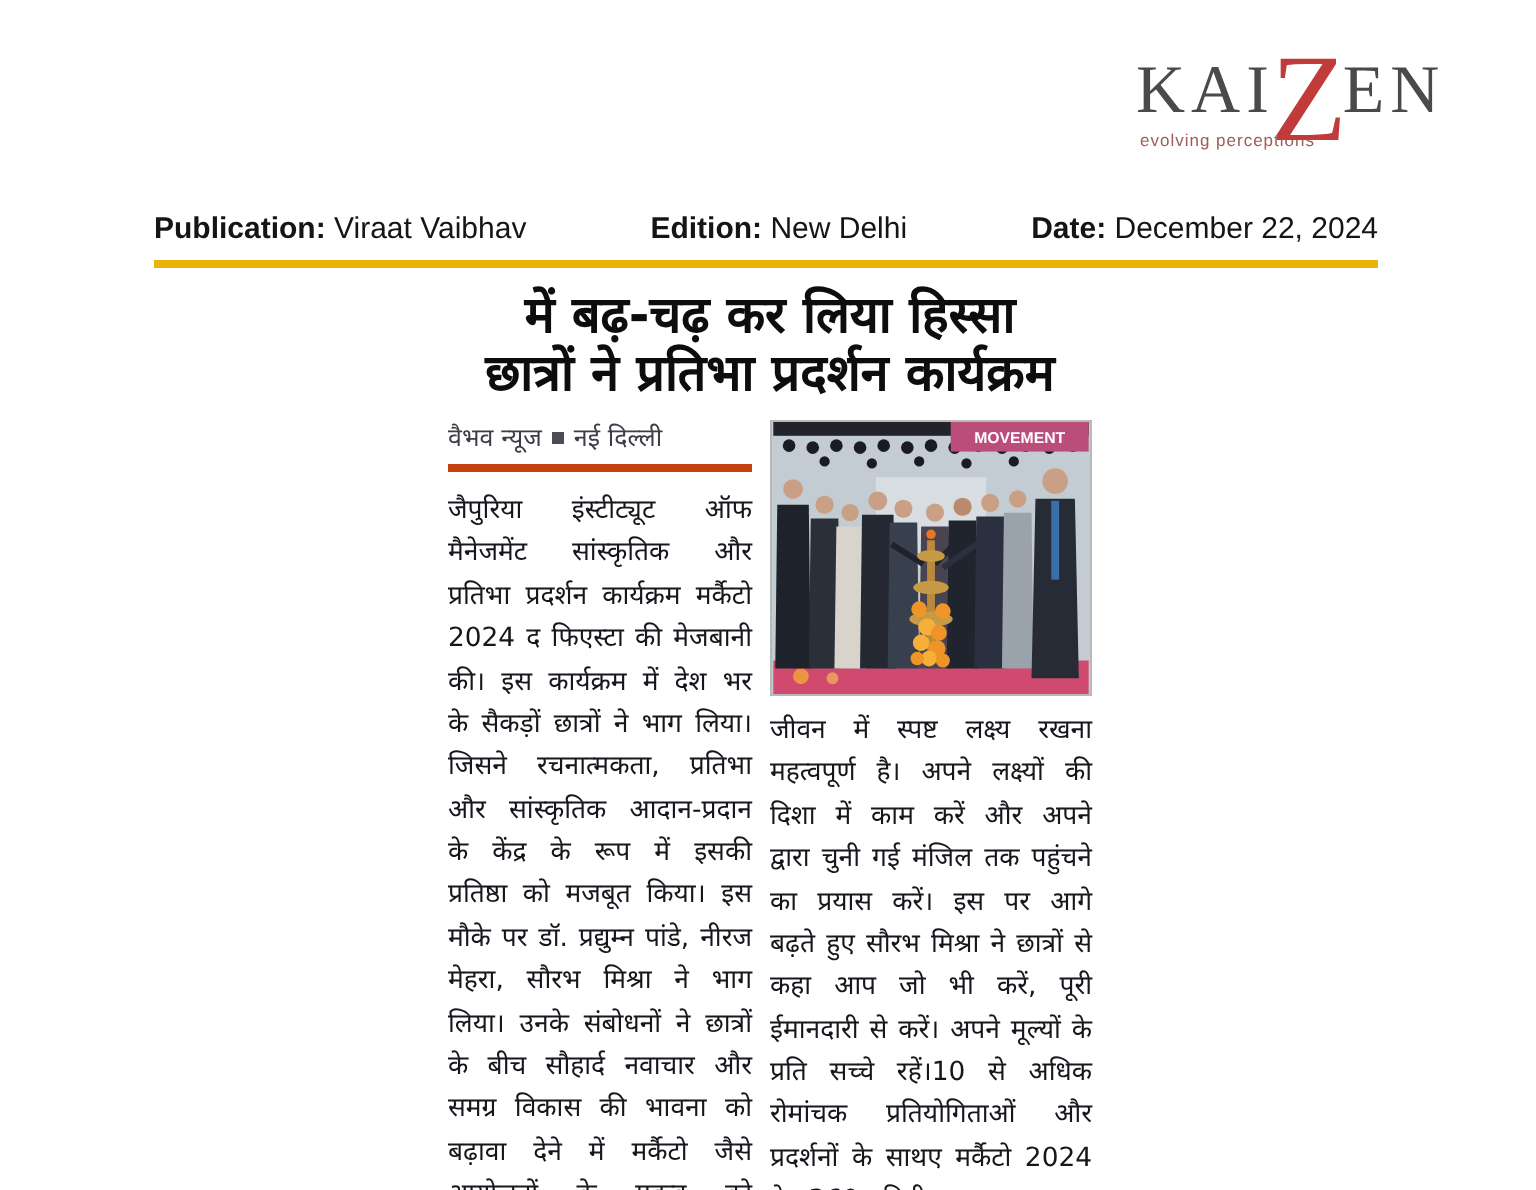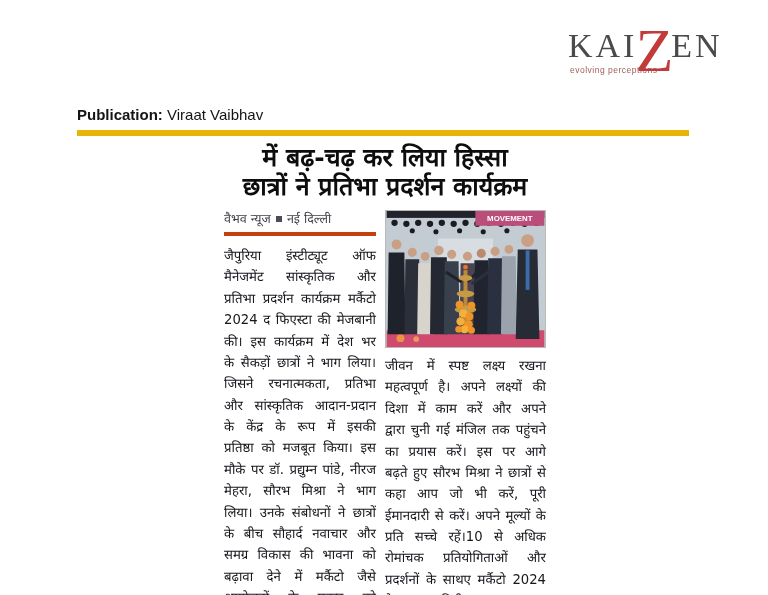--- a/index.html
+++ b/index.html
@@ -21,21 +21,21 @@
     line-height:0.85; margin:0 -2px; position:relative; top:4px; font-weight:400;
   }
   .logo-tagline {
     font-size:8.5px; color:#a05c56; letter-spacing:0.5px; margin-top:-8px; padding-left:2px;
   }
 
   
   .meta {
     position:absolute; top:106px; left:77px; width:612px;
     display:flex; justify-content:space-between; align-items:baseline;
-    border-bottom:6px solid #eab308; padding-bottom:7px;
+    border-bottom:4px solid #eab308; padding-bottom:7px;
     font-size:15px; color:#151515;
   }
   .meta b { font-weight:700; }
 
   
   .article { position:absolute; top:143px; left:224px; width:322px; }
   .headline {
     text-align:center; font-weight:800; font-size:25px; line-height:1.16;
     color:#0d0d0d; font-family:"DejaVu Sans", sans-serif;
   }
@@ -75,20 +75,28 @@
       <span class="logo-z">Z</span>
       <span class="logo-en">EN</span>
     </div>
     <div class="logo-tagline">evolving perceptions</div>
   </div>
 
   <div class="meta">
     <span>
       <b>Publication:</b>
       <span>Viraat Vaibhav</span>
+    </span>
+    <span>
+      <b>Edition:</b>
+      <span>New Delhi</span>
+    </span>
+    <span>
+      <b>Date:</b>
+      <span>December 22, 2024</span>
     </span>
   </div>
 
   <div class="article">
     <h1 class="headline">
       <span>में बढ़-चढ़ कर लिया हिस्सा</span>
       <span>छात्रों ने प्रतिभा प्रदर्शन कार्यक्रम</span>
     </h1>
 
     <div class="cols">

